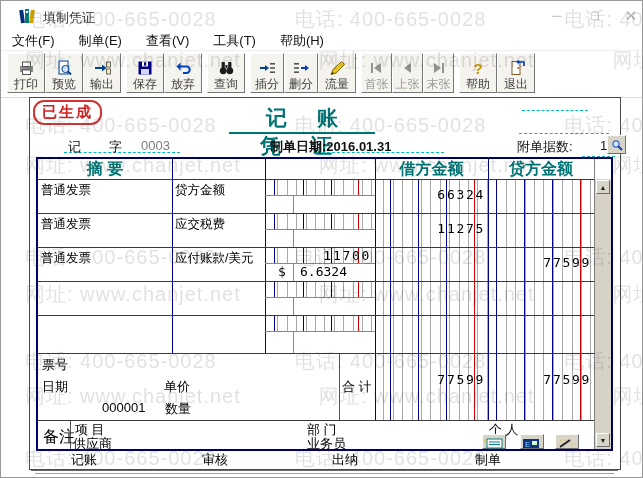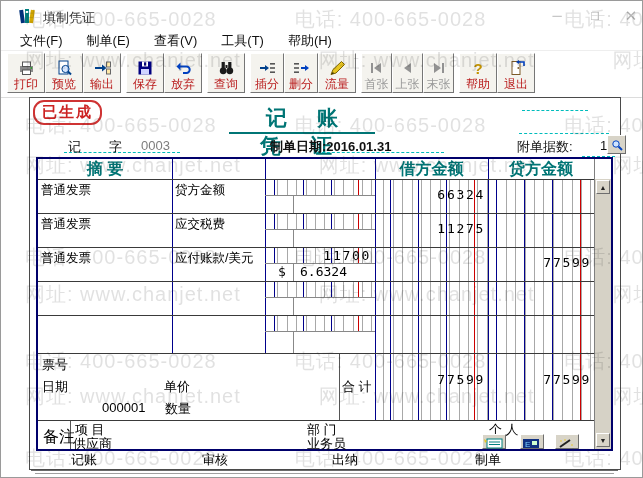--- a/index.html
+++ b/index.html
@@ -8,31 +8,31 @@
   .screen{position:absolute;inset:0;border:1px solid #9a9a9a;background:#fff;}
   
   .titlebar{position:absolute;left:8px;top:0;right:0;height:30px;background:#fff;}
   .titlebar .appicon{position:absolute;left:10px;top:6px;width:18px;height:18px;}
   .titlebar .title{position:absolute;left:34px;top:8px;font-size:13px;color:#333;}
   .winbtn{position:absolute;top:6px;width:26px;height:18px;color:#b5b5b5;font-size:13px;
           text-align:center;line-height:18px;}
   .btn-min{left:535px}.btn-max{left:573px}.btn-close{left:609px;font-size:15px}
   
   .menubar{position:absolute;left:0;top:30px;right:0;height:19px;display:flex;
-           align-items:center;padding-left:8px;gap:2px;border-bottom:1px solid #eee;}
+           align-items:center;gap:2px;border-bottom:1px solid #eee;}
   .menubar span{font-size:13px;color:#111;padding:2px 11px;}
   
   .toolbar{position:absolute;left:0;top:50px;right:0;height:44px;display:flex;
            align-items:flex-start;padding:2px 0 0 6px;border-bottom:1px solid #dcdcdc;}
   .tgroup{display:flex;margin-right:5px;}
   .tbtn{width:38px;height:40px;background:#f4f3ee;border:1px solid;
         border-color:#ffffff #767676 #767676 #ffffff;display:flex;flex-direction:column;
         align-items:center;justify-content:flex-end;padding-bottom:1px;box-sizing:border-box;}
   .tbtn .ticon{height:18px;display:flex;align-items:center;justify-content:center;}
-  .tbtn .tlabel{font-size:12px;color:#b91c1c;line-height:14px;}
+  .tbtn .tlabel{font-size:12px;color:#404040;line-height:14px;}
   .tbtn.narrow{width:34px}.tbtn.nav{width:31px}
   .tbtn.disabled .tlabel{color:#9a9a9a;}
   .qmark{font-size:15px;font-weight:bold;color:#c29200;}
   
   .wm{position:absolute;left:24px;width:900px;white-space:nowrap;display:flex;gap:78px;
       font-size:20px;letter-spacing:1px;color:rgba(40,40,40,0.14);pointer-events:none;z-index:60;}
   .wm1{top:5px}.wm2{top:46px}.wm3{top:111px}.wm4{top:151px}.wm5{top:243px}
   .wm6{top:280px}.wm7{top:347px}.wm8{top:382px}.wm9{top:444px}
   
   .paper{position:absolute;left:28px;top:96px;width:590px;height:371px;background:#fff;

